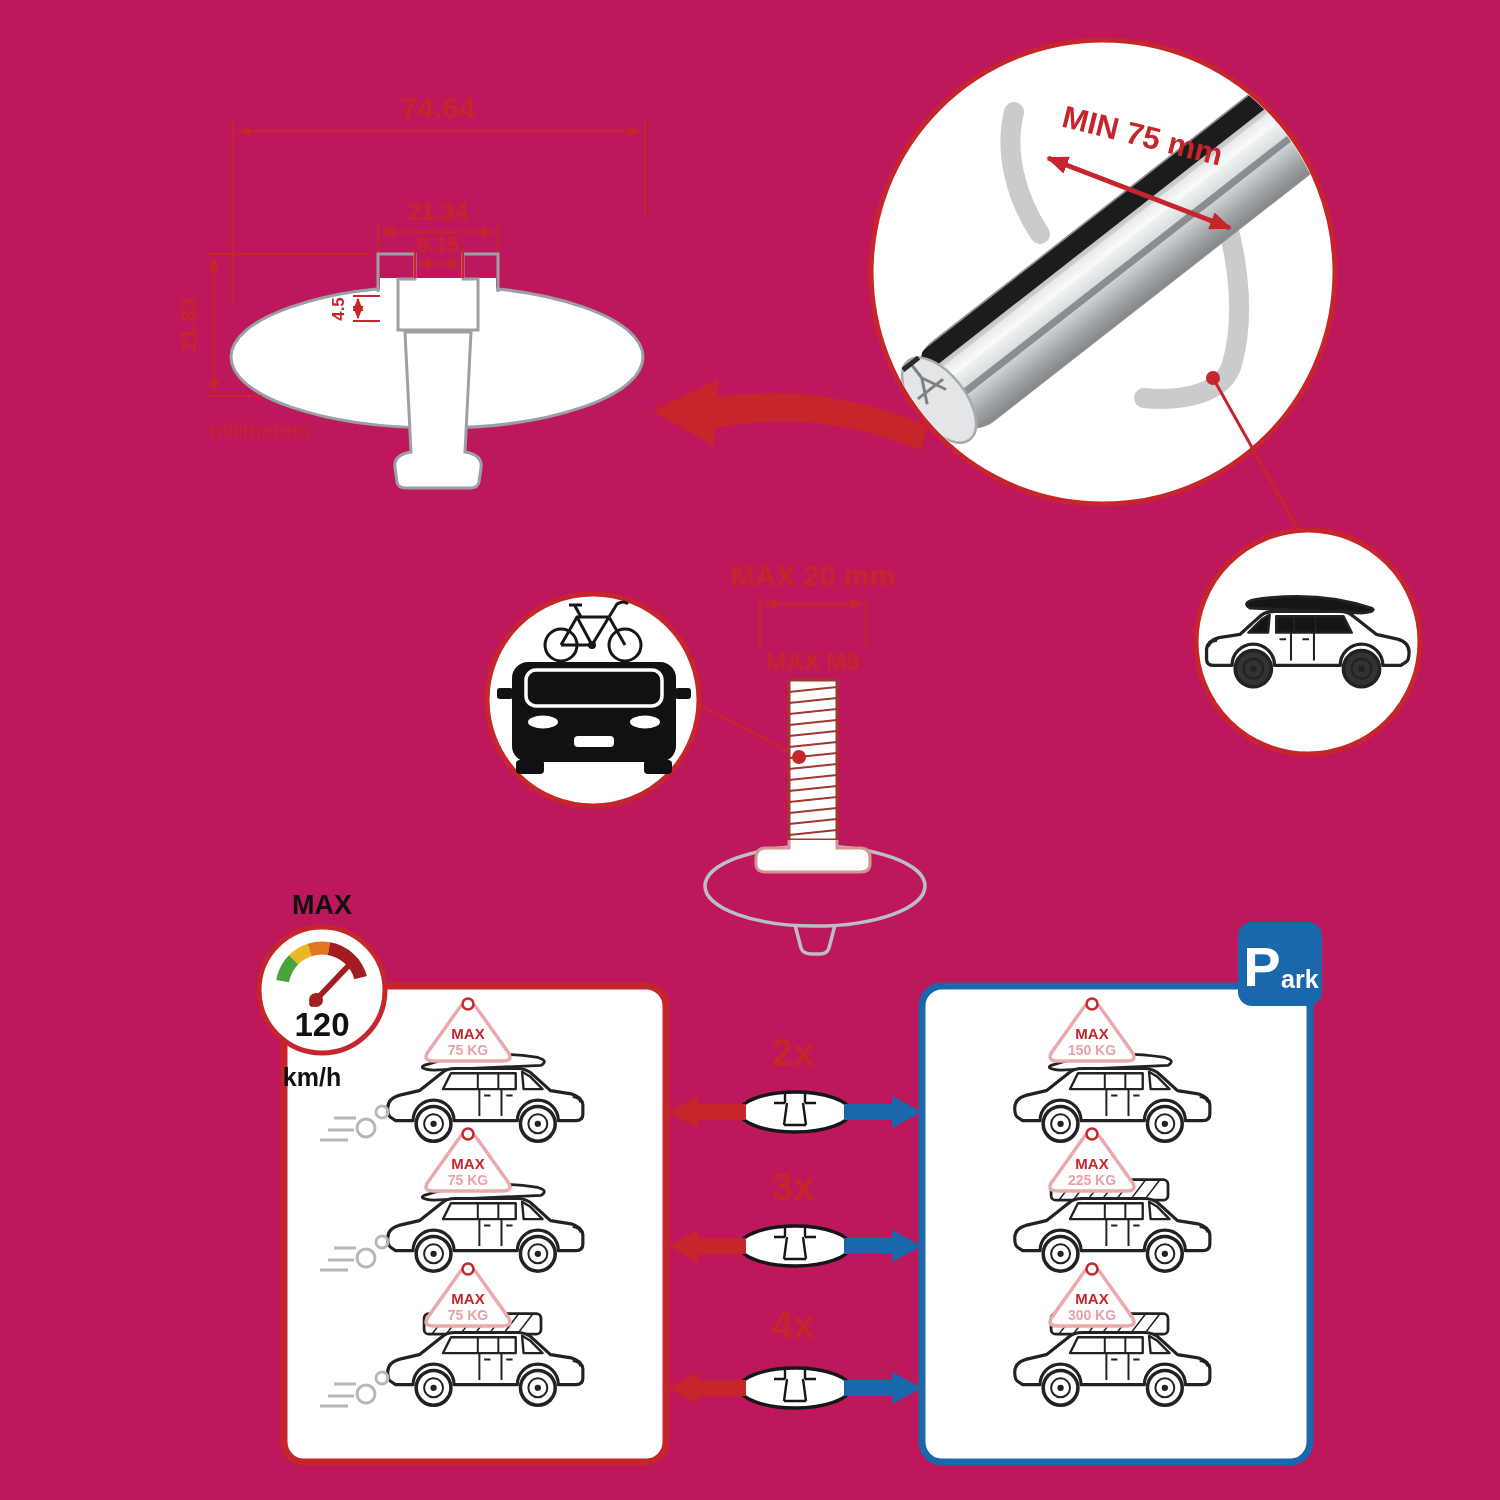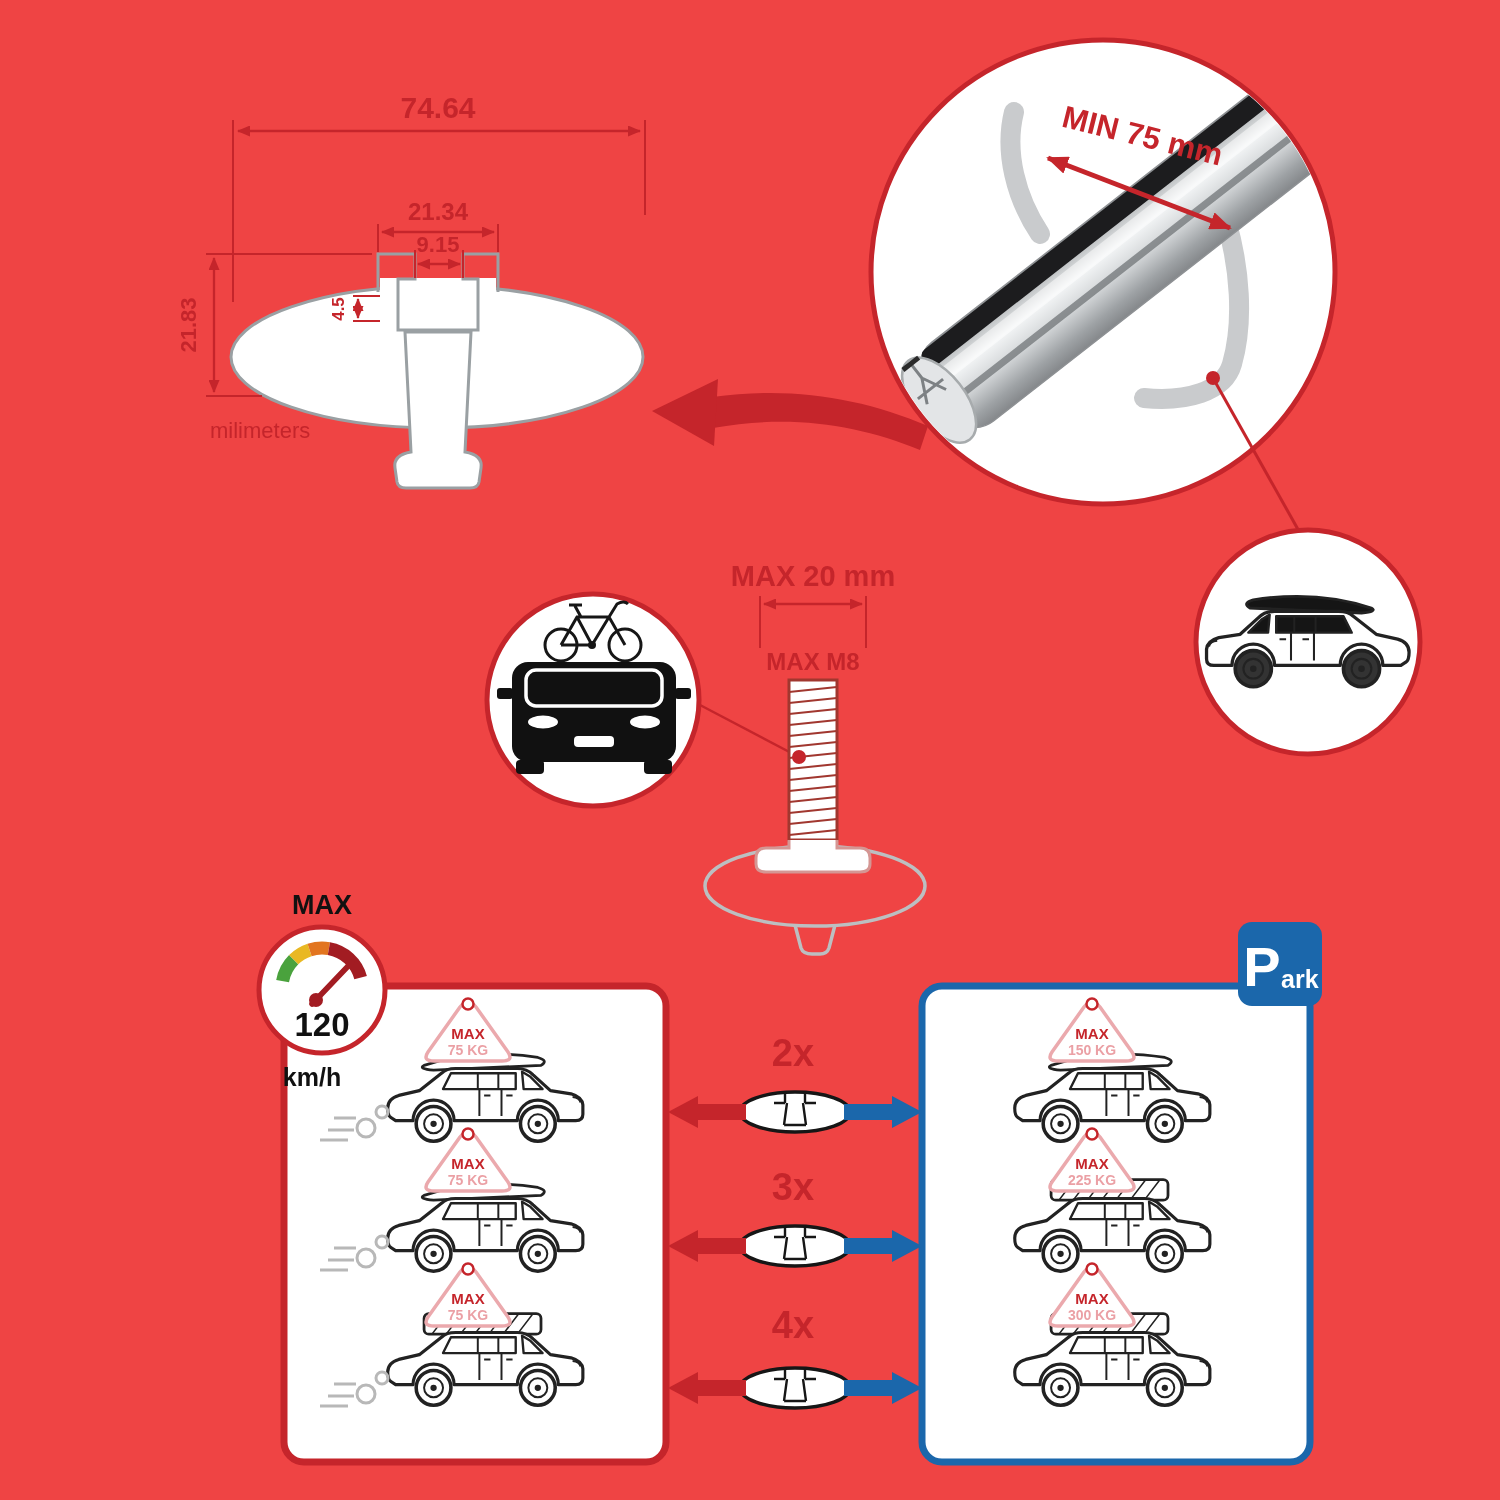--- a/index.html
+++ b/index.html
@@ -1,16 +1,16 @@
 <!DOCTYPE html>
 <html><head>
 <meta charset="utf-8">
 <style>
   html,body{margin:0;padding:0;background:#fff;}
-  #stage{position:relative;width:1500px;height:1500px;background:#ef4444;overflow:hidden;}
+  #stage{position:relative;width:1500px;height:1500px;background:#be185d;overflow:hidden;}
   svg{display:block;}
   text{font-family:"Liberation Sans",sans-serif;}
   
   .dim{stroke:#c5252b;stroke-width:2.3;fill:none;}
   .dimthin{stroke:#c5252b;stroke-width:2;fill:none;}
   .dimnum{font-weight:bold;fill:#c5252b;text-anchor:middle;}
   .grayline{stroke:#9aa0a3;stroke-width:3;fill:none;}
   .grayfill{stroke:#9aa0a3;stroke-width:3;fill:#fff;}
   .redcircle{fill:#fff;stroke:#c5252b;stroke-width:5;}
   

